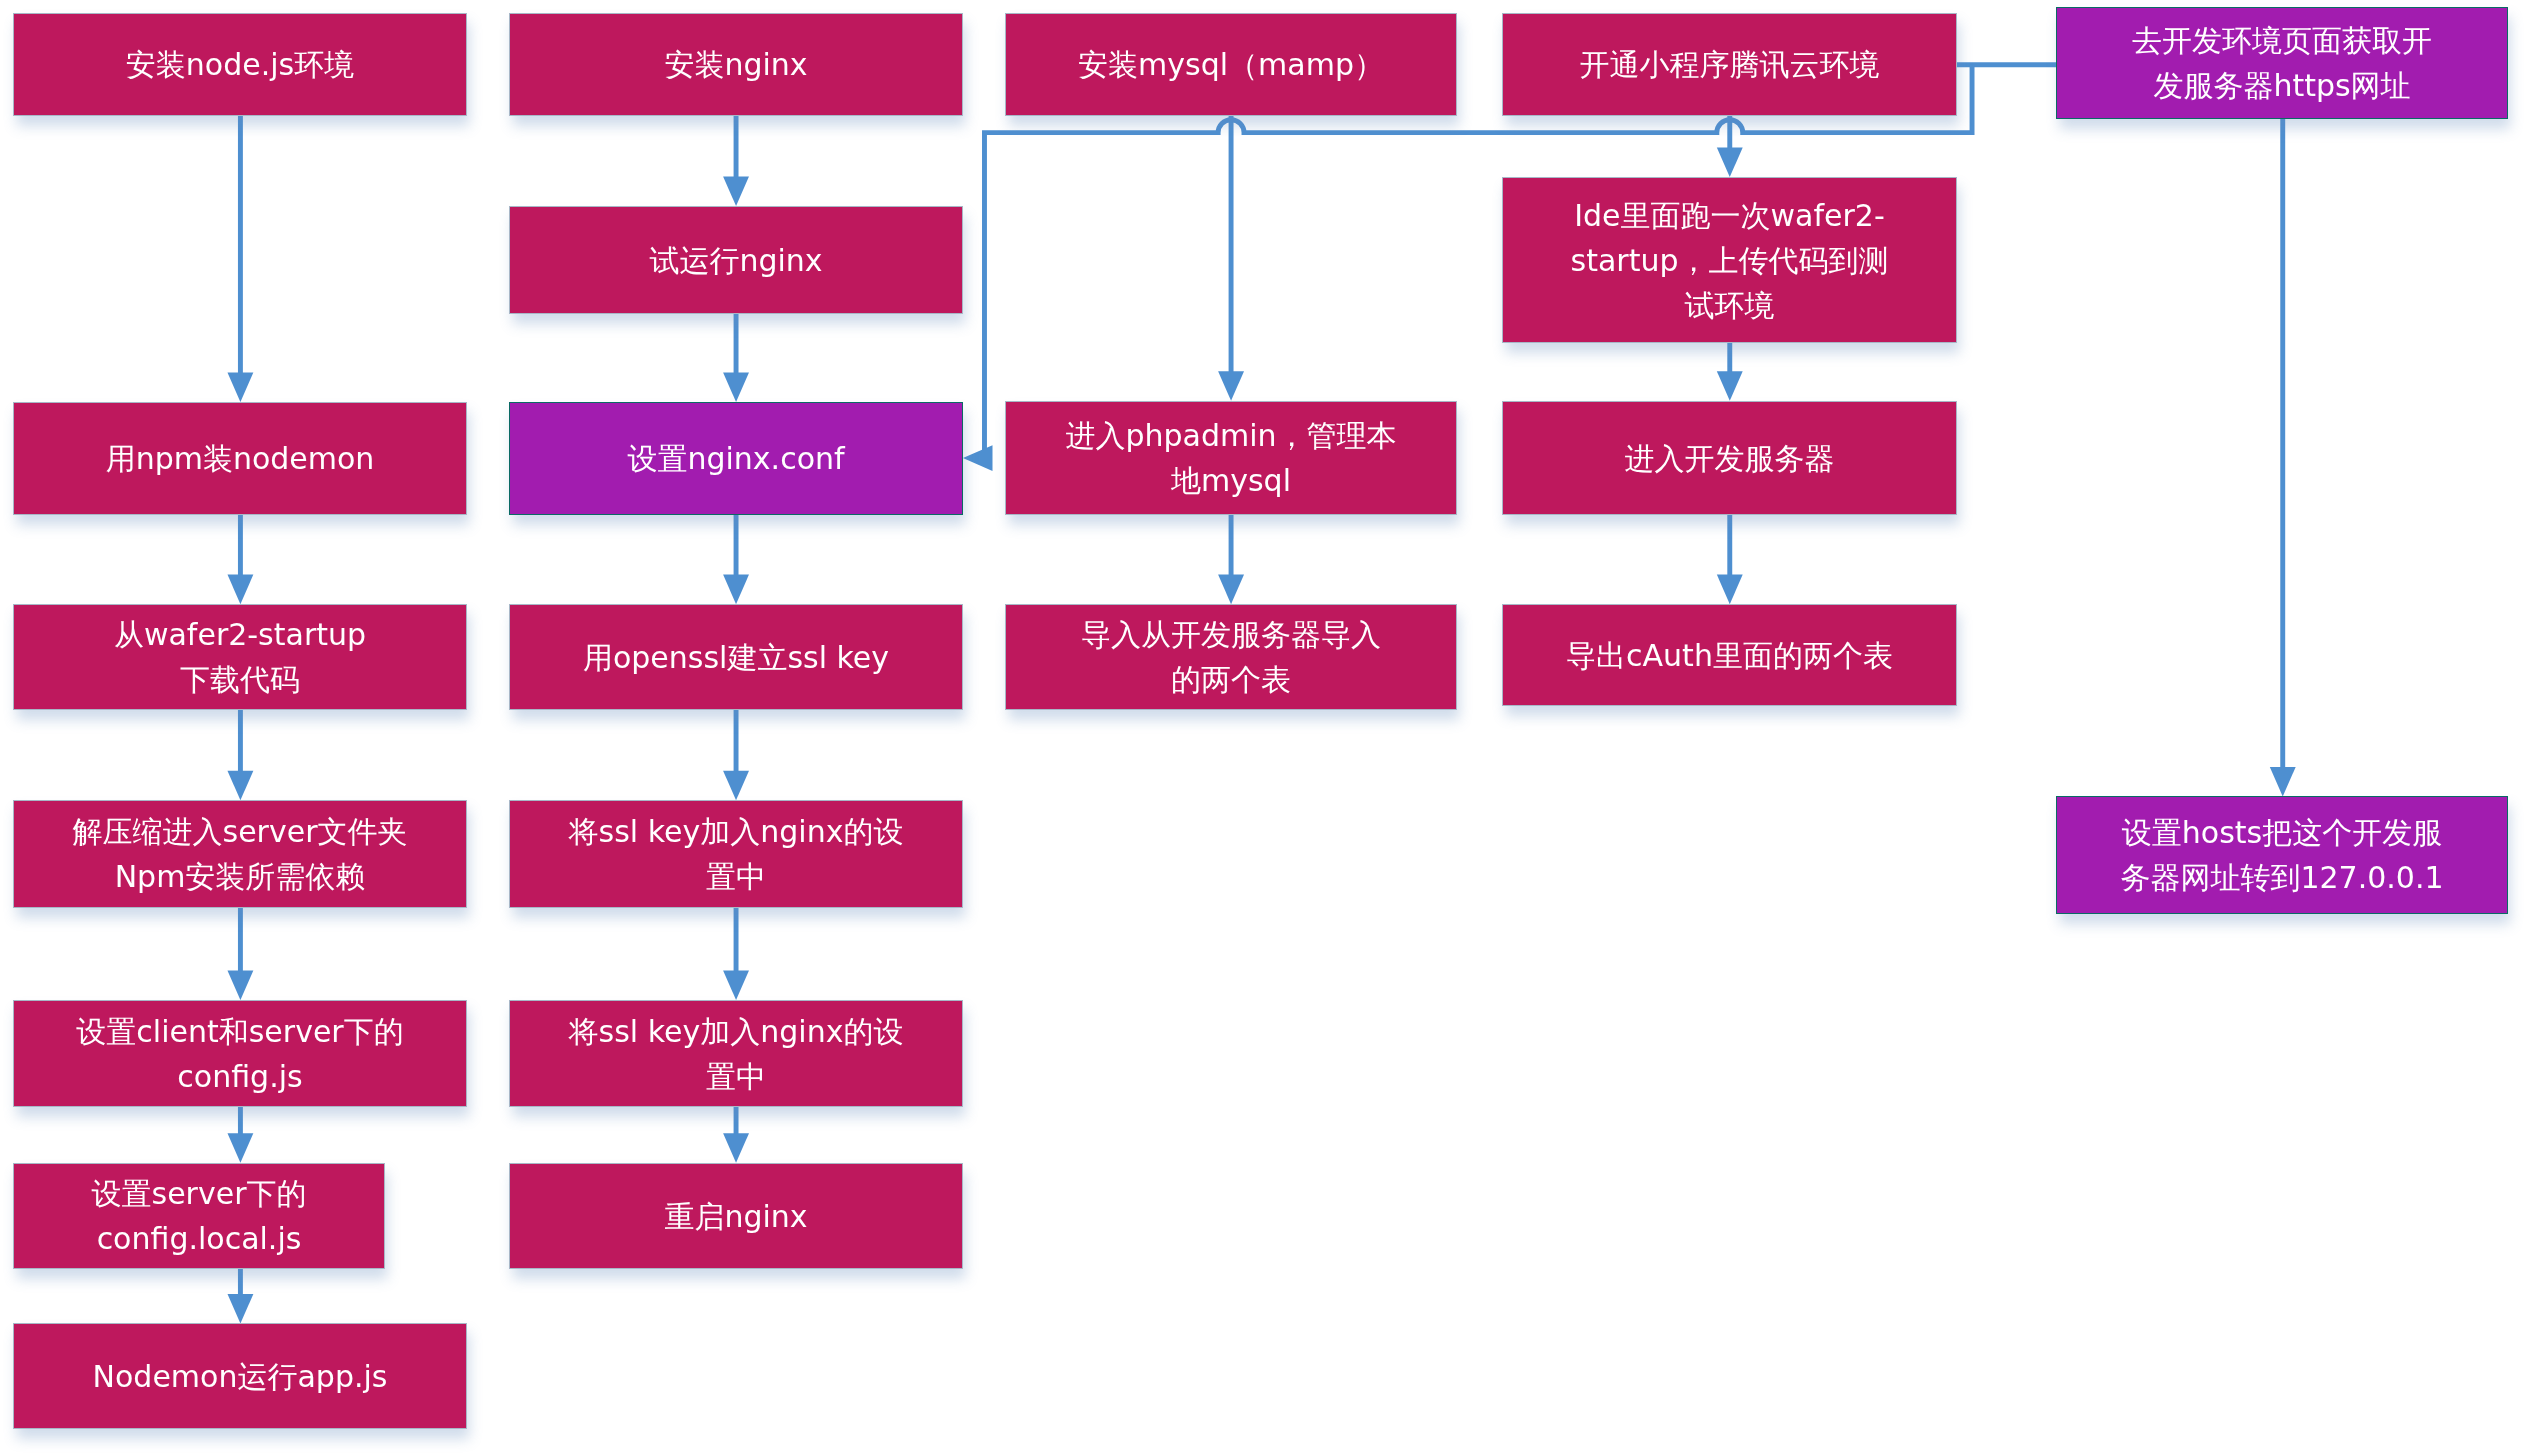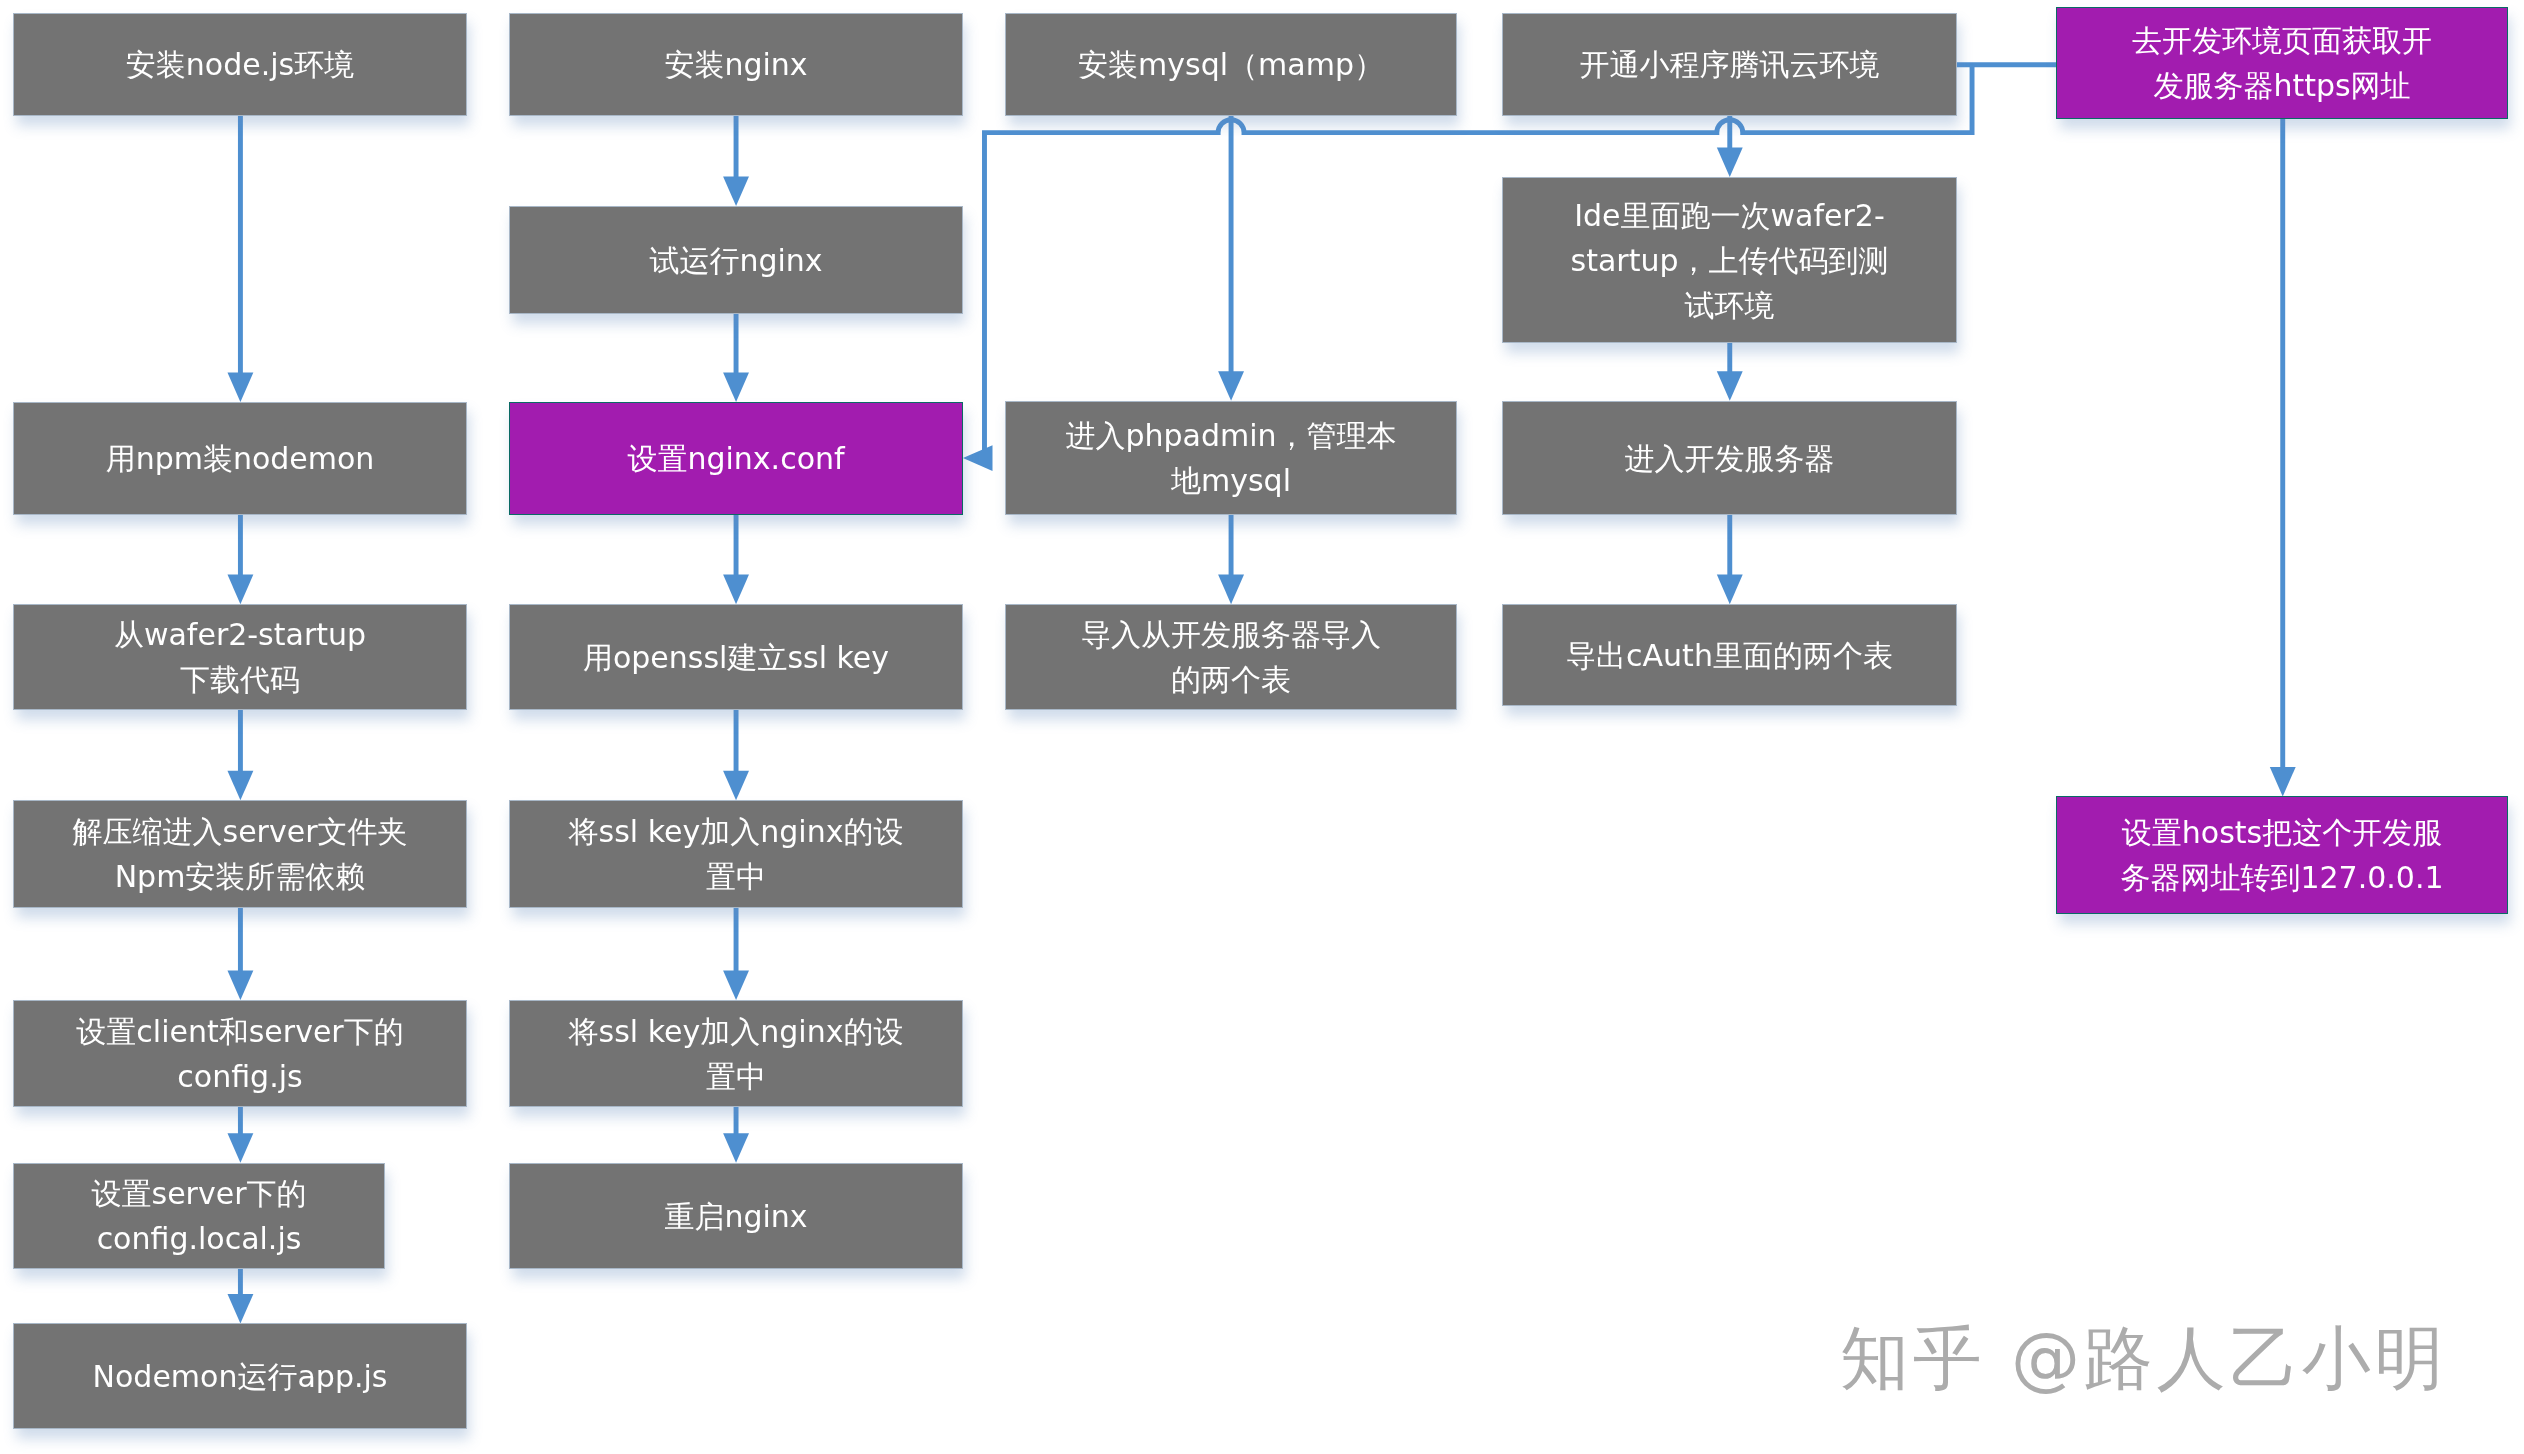--- a/index.html
+++ b/index.html
@@ -16,21 +16,21 @@
     position:absolute;
     display:flex;align-items:center;justify-content:center;
     text-align:center;
     color:#ffffff;
     font-size:30px;line-height:1.5;
     box-sizing:border-box;
     padding:5px 7.4px;
   }
   .node .label{white-space:pre-line;}
   .node.blue{
-    background:#737373;
+    background:#be185d;
     border:1.2px solid #A8B7C7;
     box-shadow:3.1px 10px 12.3px rgba(100,140,190,0.30);
   }
   .node.teal{
     background:#a21caf;
     border:1.2px solid #0A6A64;
     box-shadow:3.1px 10px 12.3px rgba(100,140,190,0.30);
   }
   #watermark{
     position:absolute;
@@ -163,15 +163,14 @@
       </div>
       <div class="node teal" style="left: 2056px; top: 7.4px; width: 452px; height: 112px;">
         <span class="label">去开发环境页面获取开
 发服务器https网址</span>
       </div>
       <div class="node teal" style="left: 2056px; top: 796px; width: 452px; height: 118px;">
         <span class="label">设置hosts把这个开发服
 务器网址转到127.0.0.1</span>
       </div>
     </div>
-  <div id="watermark">知乎 @路人乙小明</div>
 </div>
 
 
 </body></html>

